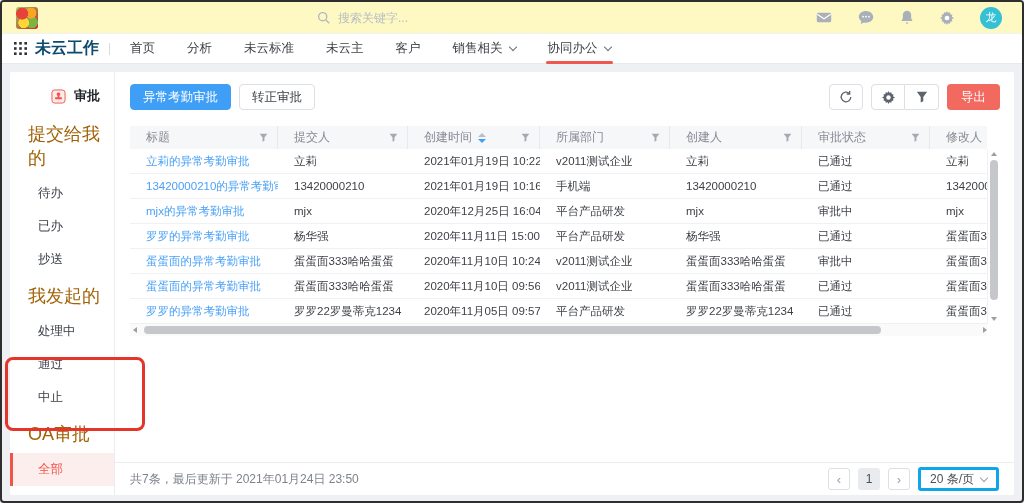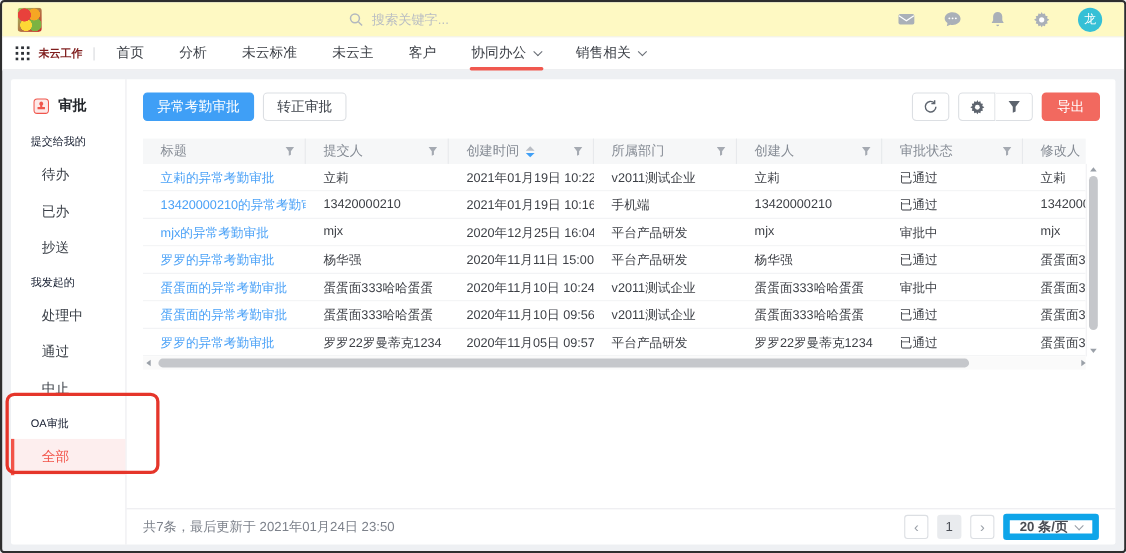--- a/index.html
+++ b/index.html
@@ -22,34 +22,34 @@
       linear-gradient(135deg,#9ccc65,#c62828);
   }
   .search-box { display:flex; align-items:center; gap:8px; margin:0 auto; width:220px; }
   .search-box input { border:none; outline:none; font-size:12px; color:#6b7078; width:180px; background:transparent; font-family:inherit; }
   .search-box input::placeholder { color:#b9bdc3; }
   .top-icons { display:flex; align-items:center; gap:26px; margin-right:6px; }
   .avatar { width:22px; height:22px; border-radius:50%; background:#35c0d6; color:#fff; font-size:11px; display:flex; align-items:center; justify-content:center; }
   
   .navbar { height:30px; background:#fff; border-bottom:1px solid #e7e9ec; display:flex; align-items:center; padding:0 12px; }
   .apps-icon { margin-right:8px; display:flex; }
-  .brand { font-weight:bold; font-size:10px; color:#7f1d1d; margin-right:10px; }
+  .brand { font-weight:bold; font-size:16px; color:#0c4a6e; margin-right:10px; }
   .divider { width:1px; height:12px; background:#d8dadd; margin-right:4px; }
   .nav-items { display:flex; align-items:center; height:30px; }
   .nav-item { display:flex; align-items:center; padding:0 16px; height:30px; color:#3b3f46; font-size:12.5px; position:relative; cursor:pointer; }
   .nav-item.active::after { content:""; position:absolute; left:14px; right:14px; bottom:0; height:3px; background:#f0584f; border-radius:2px; }
   .caret { width:6px; height:6px; border-right:1.5px solid #6b7078; border-bottom:1.5px solid #6b7078; transform:rotate(45deg); display:inline-block; margin-left:7px; margin-bottom:3px; }
   
   .content { padding:8px 8px 5px 8px; height:436px; }
   .card { background:#fff; height:100%; display:flex; border-radius:2px; }
   
   .sidebar { width:105px; flex:0 0 auto; border-right:1px solid #ececef; padding-top:14px; }
-  .side-header { display:flex; align-items:center; padding-left:20px; height:20px; margin-bottom:8px; }
+  .side-header { display:flex; align-items:center; padding-left:20px; height:20px; margin-bottom:8px;margin-left:21px; }
   .side-header .t { font-weight:bold; font-size:13px; color:#23262b; margin-left:8px; }
-  .group-label { padding:8px 0 7px 18px; color:#0f172a; font-size:10px; }
+  .group-label { padding:8px 0 7px 18px; color:#a16207; font-size:18px; }
   .side-item { padding:8px 0 8px 28px; color:#3b4048; font-size:12.5px; cursor:pointer; position:relative; }
   .side-item.active { color:#f25449; background:#fdeeee; }
   .side-item.active::before { content:""; position:absolute; left:0; top:0; bottom:0; width:3px; background:#f25449; }
   
   .main { flex:1; min-width:0; display:flex; flex-direction:column; }
   .toolbar { display:flex; align-items:center; padding:12px 14px 9px 15px; }
   .tab { height:26px; line-height:24px; padding:0 12px; border:1px solid #dcdfe3; border-radius:4px; margin-right:8px; background:#fff; color:#3b4048; font-size:12.5px; cursor:pointer; }
   .tab.active { background:#3f9ff6; border-color:#3f9ff6; color:#fff; }
   .toolbar-right { margin-left:auto; display:flex; align-items:center; gap:8px; }
   .icon-btn { width:34px; height:26px; border:1px solid #dcdfe3; border-radius:4px; background:#fff; display:flex; align-items:center; justify-content:center; cursor:pointer; }
@@ -80,21 +80,21 @@
   .tri-u { width:0;height:0;border-left:3.5px solid transparent;border-right:3.5px solid transparent;border-bottom:4.5px solid #9aa0a8; margin-top:3px; }
   .tri-d { width:0;height:0;border-left:3.5px solid transparent;border-right:3.5px solid transparent;border-top:4.5px solid #9aa0a8; margin-top:auto; margin-bottom:3px; }
   .v-scroll .thumb { width:8px; border-radius:4px; background:#c5c7cb; height:140px; margin-top:4px; }
   
   .spacer { flex:1; }
   .m-footer { border-top:1px solid #ececef; height:33px; display:flex; align-items:center; padding:16px 15px; }
   .summary { color:#7d828b; font-size:12px; }
   .pager { margin-left:auto; display:flex; align-items:center; gap:8px; }
   .pg-btn { width:22px; height:22px; border:1px solid #dcdfe3; border-radius:3px; background:#fff; color:#9aa0a8; display:flex; align-items:center; justify-content:center; font-size:13px; cursor:pointer; }
   .pg-cur { width:22px; height:22px; border-radius:3px; background:#e9ebee; color:#4a4e55; display:flex; align-items:center; justify-content:center; font-size:12px; cursor:pointer; }
-  .size-select { height:24px; border:6px solid #0ea5e9; border-radius:3px; background:#fff; display:flex; align-items:center; padding:0 9px; gap:7px; color:#4a4e55; font-size:12px; cursor:pointer;font-weight:bold; }
+  .size-select { height:24px; border:3px solid #0ea5e9; border-radius:3px; background:#fff; display:flex; align-items:center; padding:0 9px; gap:7px; color:#4a4e55; font-size:12px; cursor:pointer; }
   .size-select .caret { margin:0 0 2px 0; border-color:#9aa0a8; }
   
   .annotation-box { position:absolute; left:3px; top:355px; width:140px; height:74px; border:3px solid #e5352a; border-radius:8px; z-index:20; pointer-events:none; }
 </style>
 </head>
 <body>
 
 <div class="topbar">
   <div class="logo"></div>
   <div class="search-box">
@@ -175,27 +175,27 @@
       <span class="nav-item">
         <span>未云主</span>
 
       </span>
 
       <span class="nav-item">
         <span>客户</span>
 
       </span>
 
+      <span class="nav-item">
+        <span>销售相关</span>
+        <span class="caret"></span>
+      </span>
+
       <span class="nav-item active">
         <span>协同办公</span>
-        <span class="caret"></span>
-      </span>
-
-      <span class="nav-item">
-        <span>销售相关</span>
         <span class="caret"></span>
       </span>
     </div>
 </div>
 
 <div class="content">
   <div class="card">
 
     <div class="sidebar">
       <div class="side-header">

